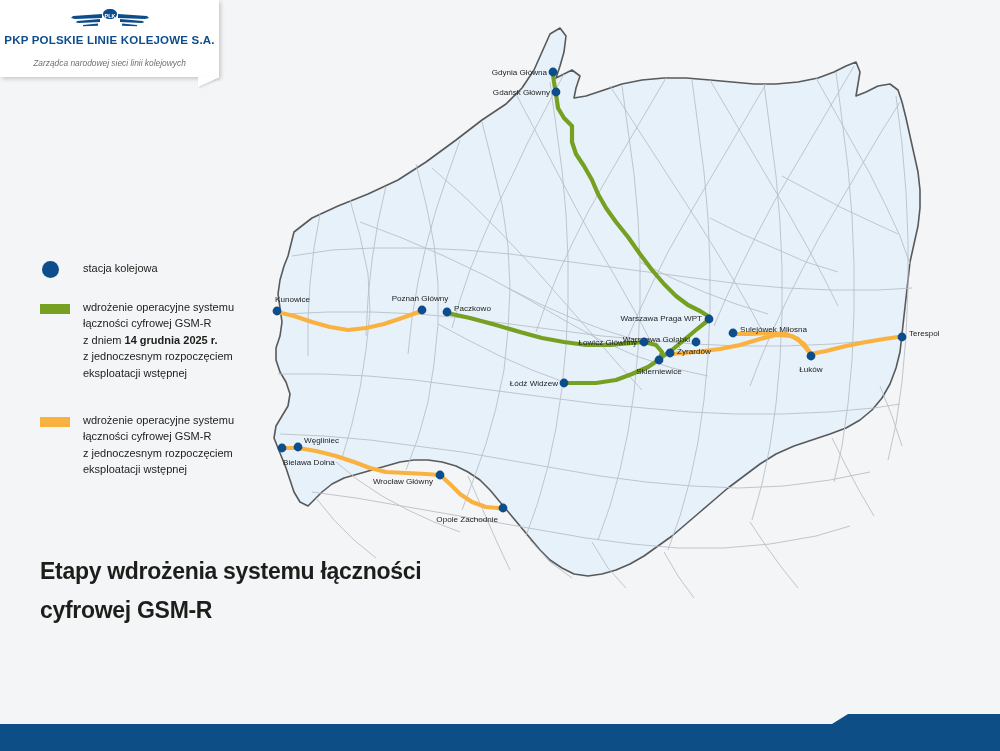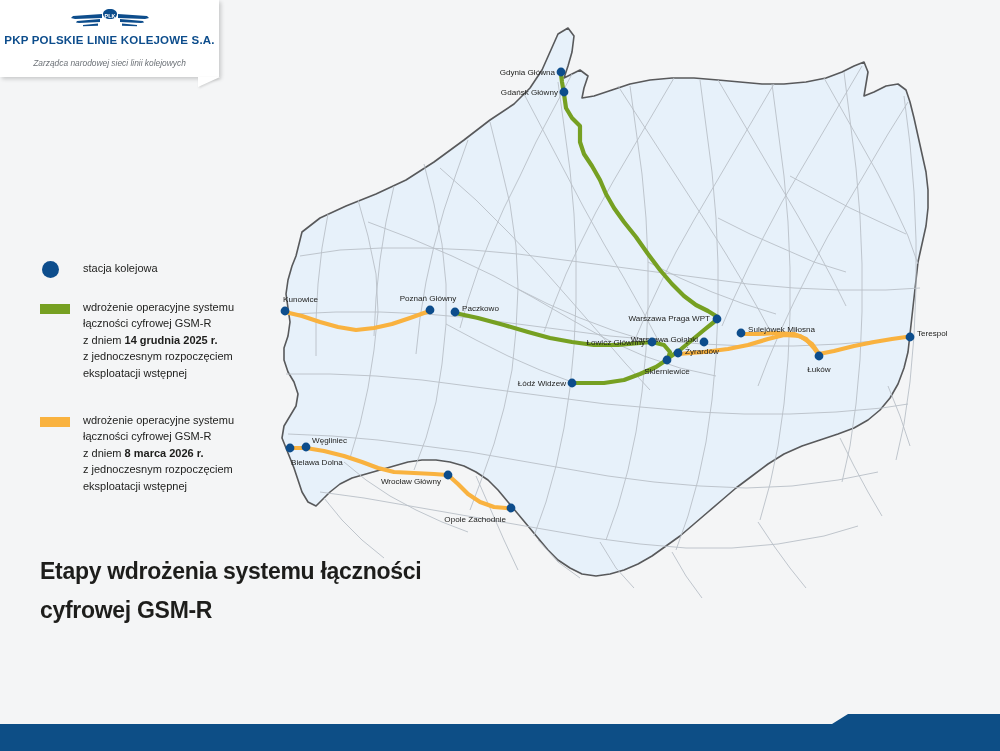--- a/index.html
+++ b/index.html
@@ -62,21 +62,21 @@
     font-size: 23px; line-height: 39px; font-weight: bold;
     color: #1d1d1b; letter-spacing: -.3px;
   }
 
   
   #bottom-bar {
     position: absolute; left: 0; bottom: 0; width: 1000px; height: 37px;
   }
 
   
-  #map { position: absolute; left: 228px; top: 22px; width: 764px; height: 660px; }
+  #map { position: absolute; left: 220px; top: 22px; width: 764px; height: 660px; }
   #map svg { display: block; }
   .stn-dot { fill: #0d4d8c; }
   .stn-lbl {
     font-family: "Liberation Sans", sans-serif;
     font-size: 8.1px; fill: #1d1d1b;
   }
   .stn-lbl.end { text-anchor: end; }
   .stn-lbl.start { text-anchor: start; }
   .stn-lbl.mid { text-anchor: middle; }
 </style>
@@ -123,21 +123,20 @@
         <div>z jednoczesnym rozpoczęciem</div>
         <div>eksploatacji wstępnej</div>
       </div>
     </div>
 
     <div class="legend-row" style="margin-top:30px">
       <span class="sw-line" style="background:#f9b23f"></span>
       <div class="txt">
         <div>wdrożenie operacyjne systemu</div>
         <div>łączności cyfrowej GSM-R</div>
-        <div><span>z dniem </span><b>8 marca 2026 r.</b></div>
         <div>z jednoczesnym rozpoczęciem</div>
         <div>eksploatacji wstępnej</div>
       </div>
     </div>
   </div>
 
   <div id="heading">Etapy wdrożenia systemu łączności cyfrowej GSM-R</div>
 
   <div id="map">
     <svg width="764" height="660" viewBox="0 0 764 660">

